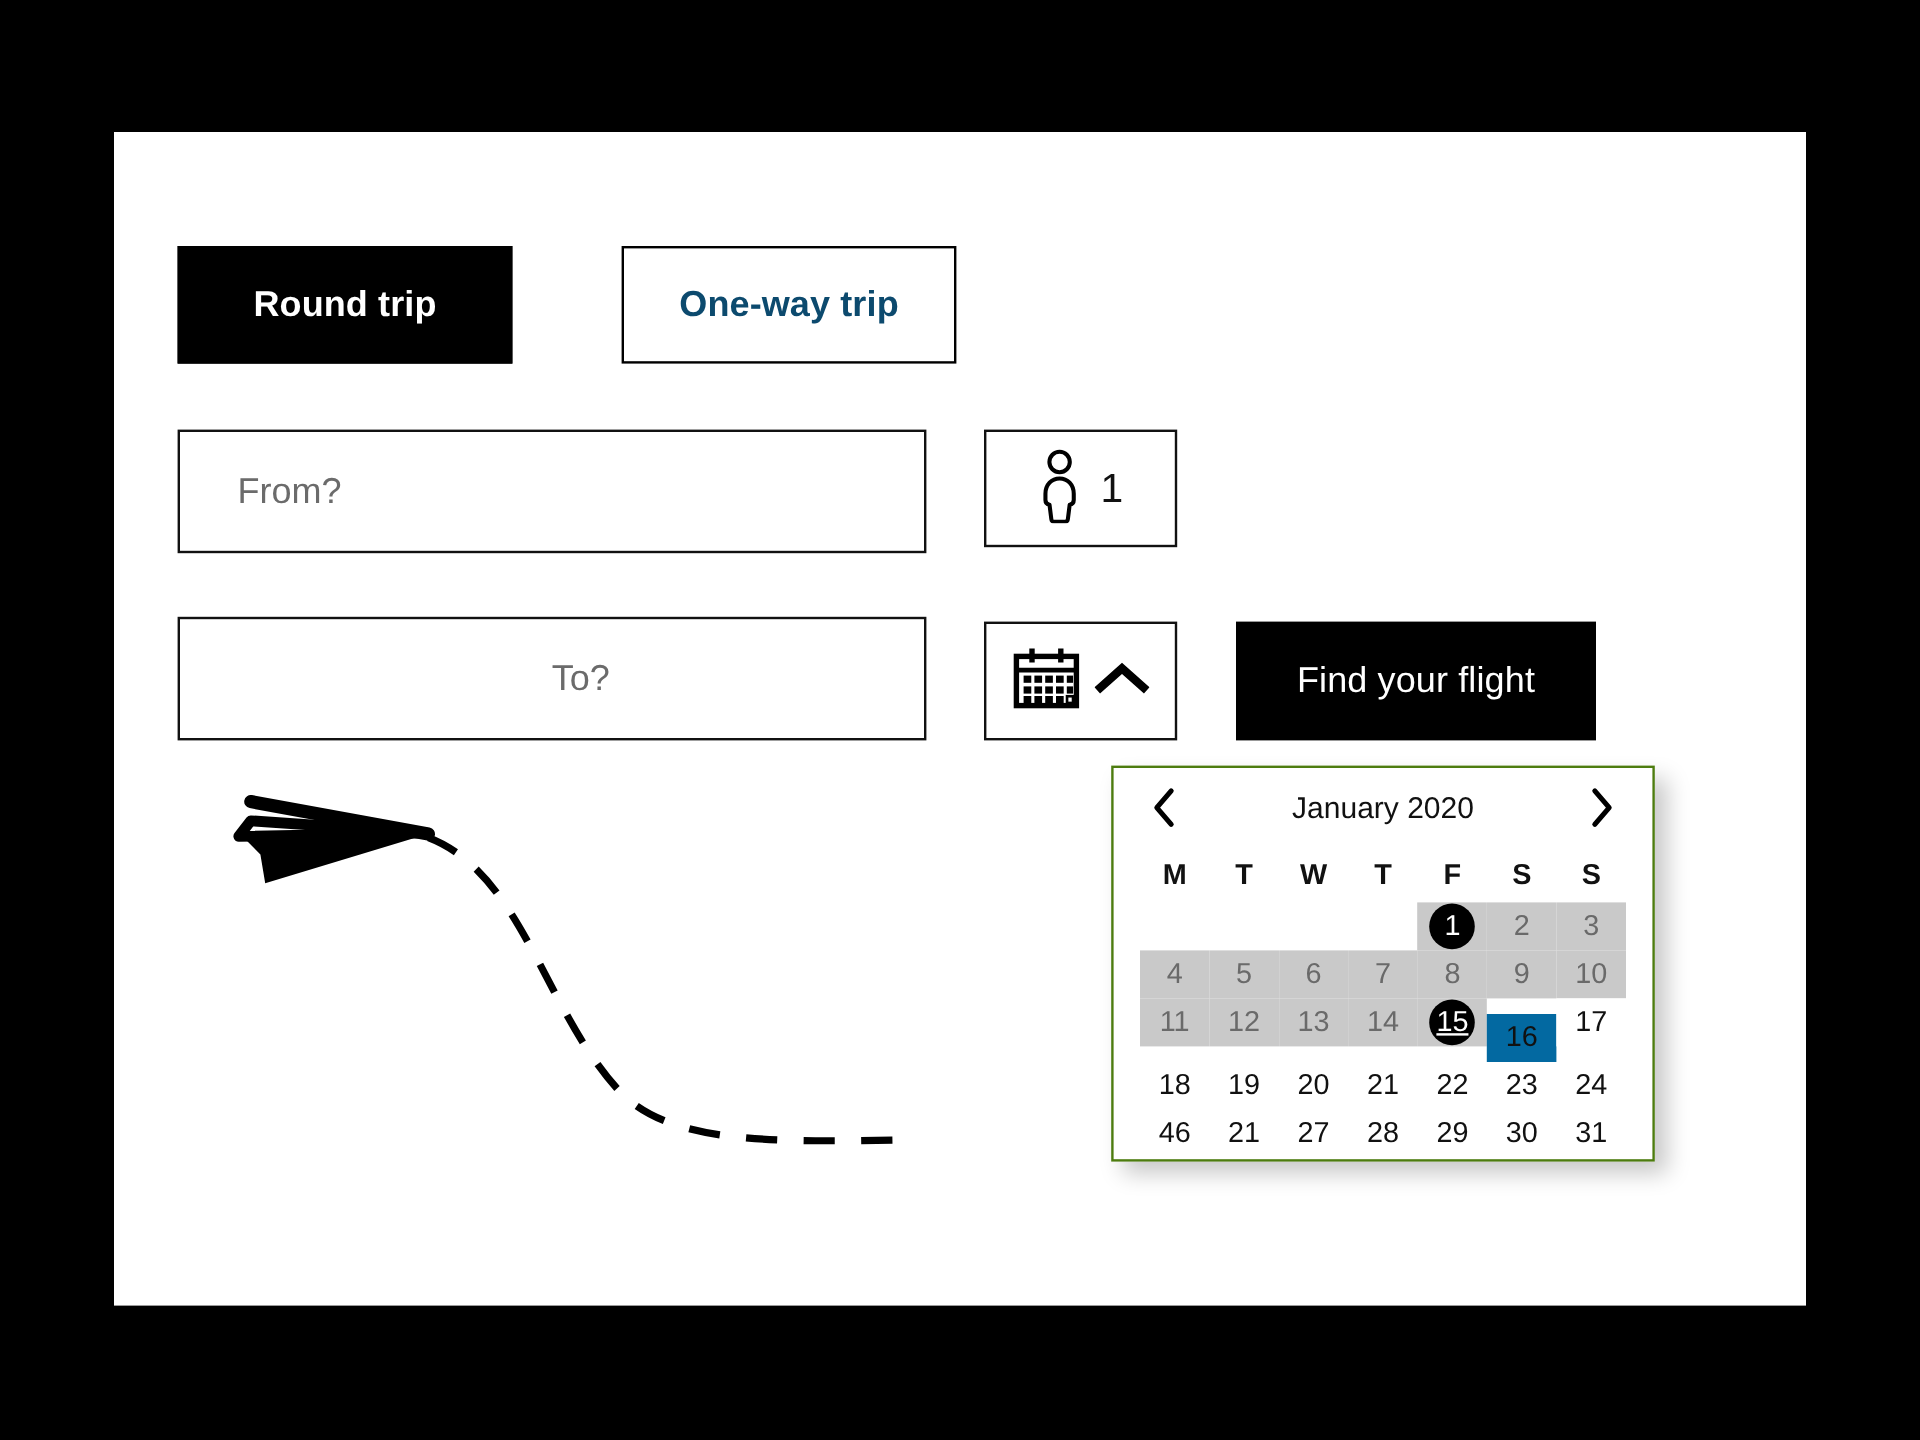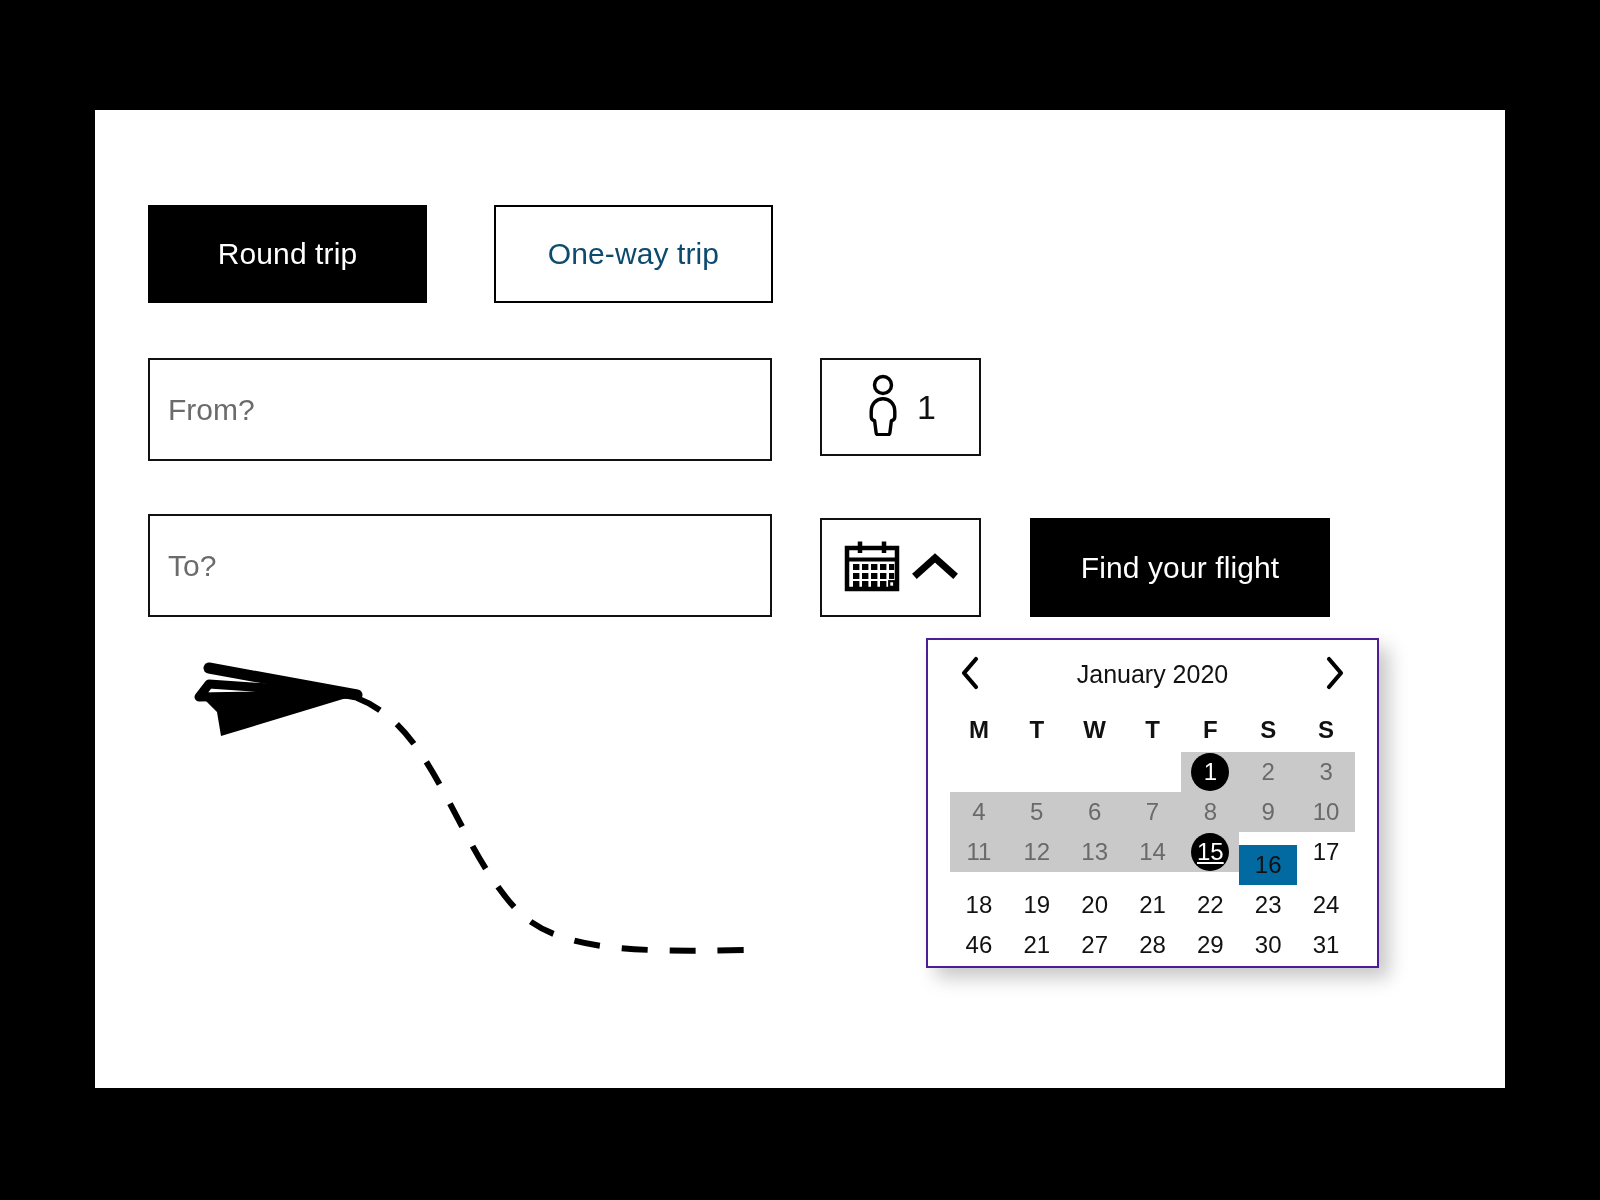--- a/index.html
+++ b/index.html
@@ -28,21 +28,22 @@
     height: 978px;
     background: #ffffff;
   }
 
   
   .trip-tabs {
     position: absolute;
     left: 53px;
     top: 95px;
     display: flex;
-    gap: 67px;
+    gap: 91px;
+    font-weight: bold;
   }
 
   .trip-tab {
     width: 279px;
     height: 98px;
     display: flex;
     align-items: center;
     justify-content: center;
     font-size: 30px;
     color: #0c4a6e;
@@ -60,28 +61,28 @@
 
   
   .field {
     position: absolute;
     width: 624px;
     height: 103px;
     border: 2px solid #111111;
     background: #ffffff;
     display: flex;
     align-items: center;
-    padding-left: 18px;
+    padding-left: 48px;
     font-size: 30px;
     color: #6b6b6b;
     cursor: text;
   }
 
   .field-from { left: 53px; top: 248px; }
-  .field-to   { left: 53px; top: 404px; }
+  .field-to   { left: 53px; top: 404px; justify-content: center; }
 
   
   .passenger-box {
     position: absolute;
     left: 725px;
     top: 248px;
     width: 161px;
     height: 98px;
     border: 2px solid #111111;
     background: #ffffff;
@@ -140,21 +141,21 @@
   }
 
   
   .calendar {
     position: absolute;
     left: 831px;
     top: 528px;
     width: 453px;
     height: 330px;
     background: #ffffff;
-    border: 2px solid #4c1d95;
+    border: 2px solid #4d7c0f;
     box-shadow: 10px 10px 18px rgba(0,0,0,0.22);
     padding: 0 22px;
   }
 
   .cal-header {
     height: 68px;
     display: flex;
     align-items: center;
     justify-content: space-between;
   }

